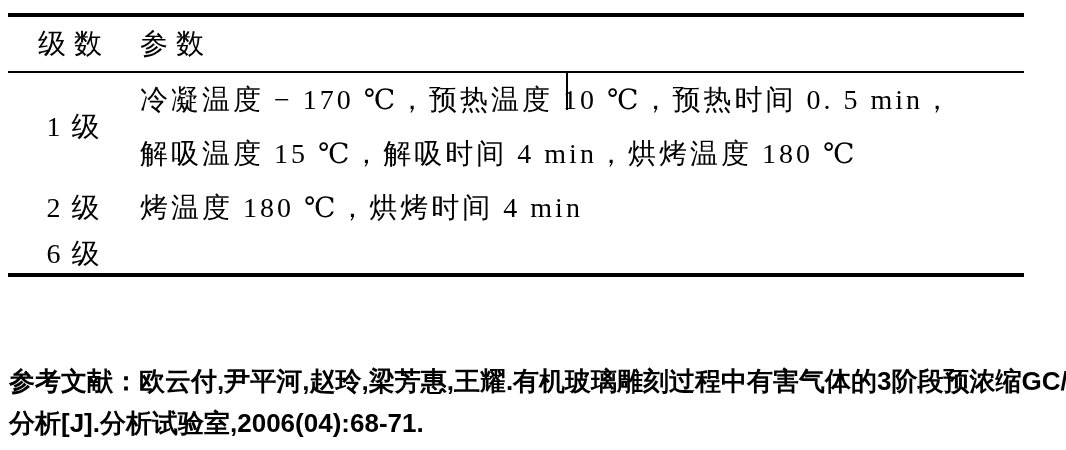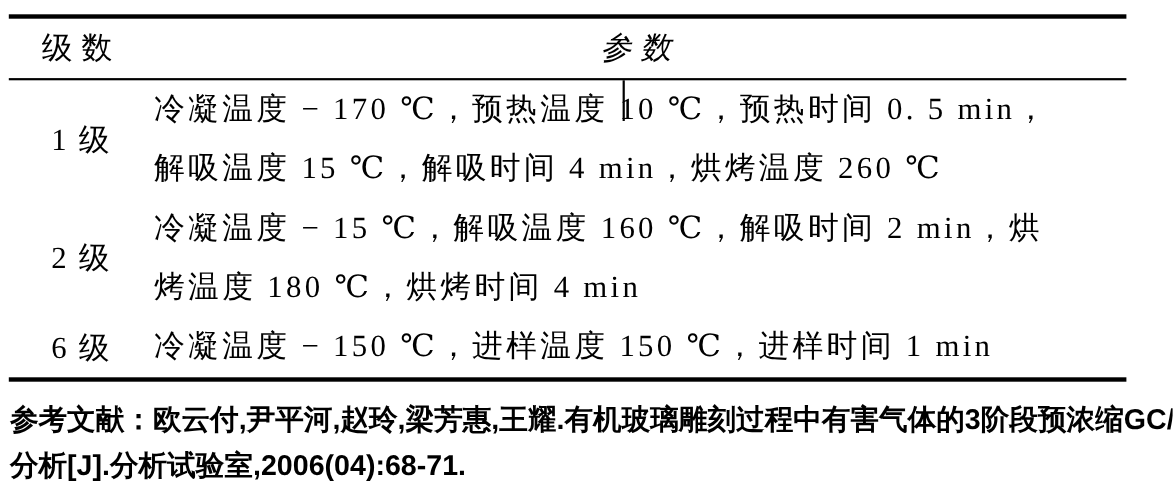--- a/index.html
+++ b/index.html
@@ -29,21 +29,21 @@
     height:54px;
     align-items:center;
     letter-spacing:8px;
   }
   .col-label{
     flex:0 0 132px;
     width:132px;
     text-align:center;
   }
   .col-param{flex:1;min-width:0;}
-  .header-row .col-param{text-align:center;font-style:italic;}
+  .header-row .col-param{}
   .body-row{letter-spacing:3px;}
   .body-row .col-label{
     display:flex;
     align-items:center;
     justify-content:center;
     letter-spacing:2px;
     font-family:Liberation Serif, serif;
   }
   .pline{
     height:54px;
@@ -82,37 +82,33 @@
       <div class="col-label">级数</div>
       <div class="col-param">参数</div>
     </div>
 
     <div class="rule mid"></div>
 
     <div class="row body-row">
       <div class="col-label">1 级</div>
       <div class="col-param">
         <div class="pline">冷凝温度 − 170 ℃，预热温度 10 ℃，预热时间 0. 5 min，</div>
-        <div class="pline">解吸温度 15 ℃，解吸时间 4 min，烘烤温度 260 ℃</div>
+        <div class="pline">解吸温度 15 ℃，解吸时间 4 min，烘烤温度 180 ℃</div>
       </div>
     </div>
 
     <div class="row body-row">
       <div class="col-label">2 级</div>
       <div class="col-param">
-        <div class="pline">冷凝温度 − 15 ℃，解吸温度 160 ℃，解吸时间 2 min，烘</div>
         <div class="pline">烤温度 180 ℃，烘烤时间 4 min</div>
       </div>
     </div>
 
     <div class="row body-row">
       <div class="col-label">6 级</div>
-      <div class="col-param">
-        <div class="pline">冷凝温度 − 150 ℃，进样温度 150 ℃，进样时间 1 min</div>
-      </div>
     </div>
 
     <div class="rule thick"></div>
   </div>
 
   <div class="reference">
     <div class="ref-line">参考文献：欧云付,尹平河,赵玲,梁芳惠,王耀.有机玻璃雕刻过程中有害气体的3阶段预浓缩GC/MS</div>
     <div class="ref-line">分析[J].分析试验室,2006(04):68-71.</div>
   </div>
 

